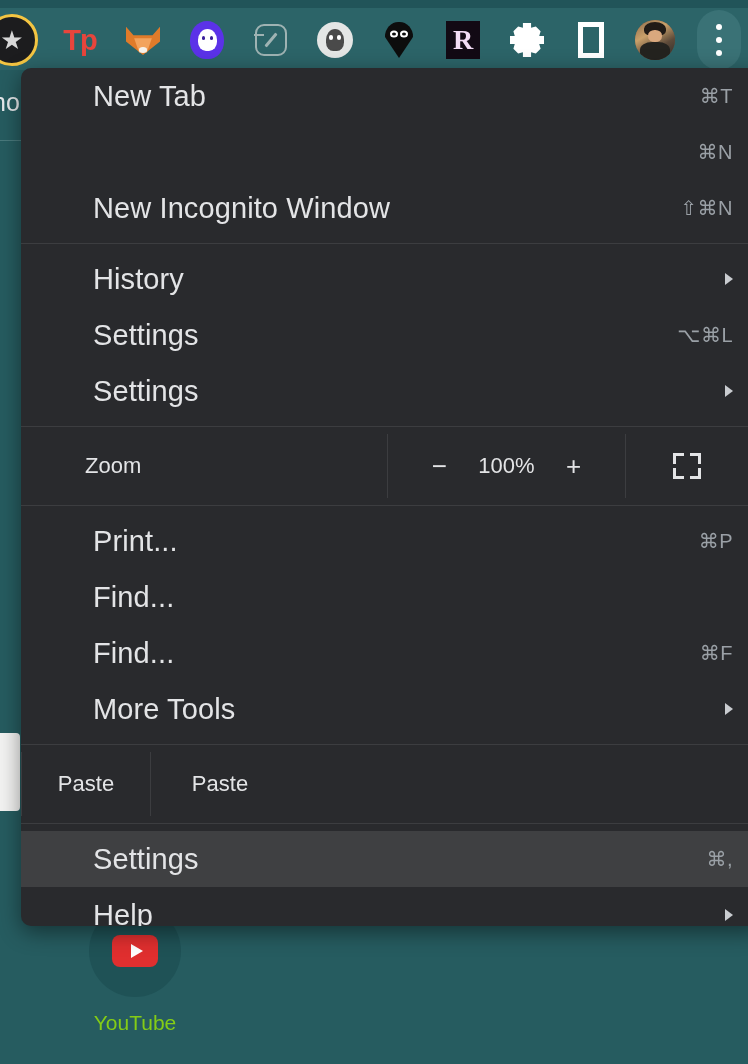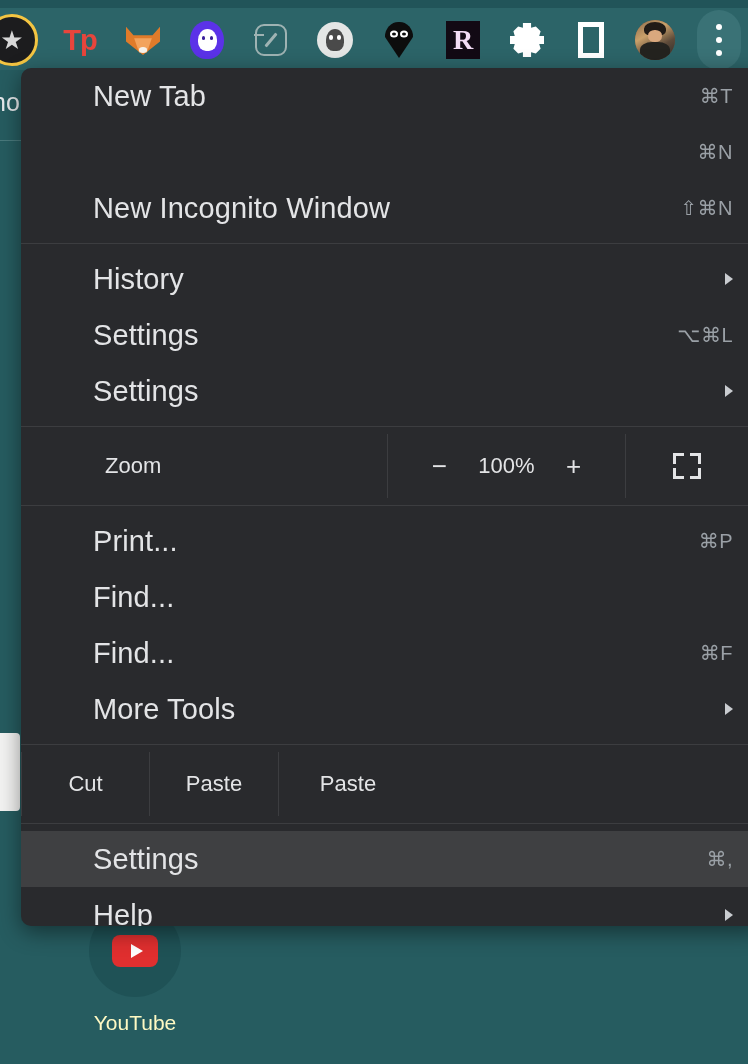--- a/index.html
+++ b/index.html
@@ -44,21 +44,21 @@
     display:flex; align-items:center; justify-content:center;
   }
   #shortcut-youtube .yt-play {
     width:0; height:0;
     border-left:12px solid #fff;
     border-top:7px solid transparent;
     border-bottom:7px solid transparent;
     margin-left:3px;
   }
   #shortcut-youtube .label {
-    margin-top:14px; font-size:21px; color:#fef9c3;
+    margin-top:14px; font-size:21px; color:#84cc16;
     white-space:nowrap;
   }
 
   
   #toolbar {
     position:absolute; left:0; top:0; width:748px; height:70px;
     background:#2c6468;
   }
   #toolbar .strip-top {
     position:absolute; left:0; top:0; width:100%; height:8px;
@@ -252,21 +252,21 @@
   .menu-sep {
     height:1px; background:#3c3d40; margin:7px 0;
   }
 
   
   .split-row {
     display:flex; align-items:stretch; height:64px;
   }
   .split-row .lead {
     display:flex; align-items:center;
-    padding-left:84px; font-size:22px; color:#e3e4e6;
+    padding-left:64px; font-size:22px; color:#e3e4e6;
     cursor:default;
   }
   .split-cell {
     display:flex; align-items:center; justify-content:center;
     border-left:1px solid #3c3d40;
     font-size:22px; color:#e3e4e6; cursor:pointer;
   }
   .zoom-controls {
     display:flex; align-items:center; justify-content:center;
     border-left:1px solid #3c3d40;
@@ -455,21 +455,20 @@
     <span class="accel">⌘F</span>
   </div>
   <div class="menu-item">
     <span class="label">More Tools</span>
     <span class="arrow"></span>
   </div>
 
   <div class="menu-sep"></div>
 
   <div class="split-row">
-    <div class="split-cell" style="width:128px">Cut</div>
     <div class="split-cell" style="width:129px">Paste</div>
     <div class="split-cell" style="width:139px">Paste</div>
   </div>
 
   <div class="menu-sep"></div>
 
   <div class="menu-item selected">
     <span class="label">Settings</span>
     <span class="accel">⌘,</span>
   </div>

